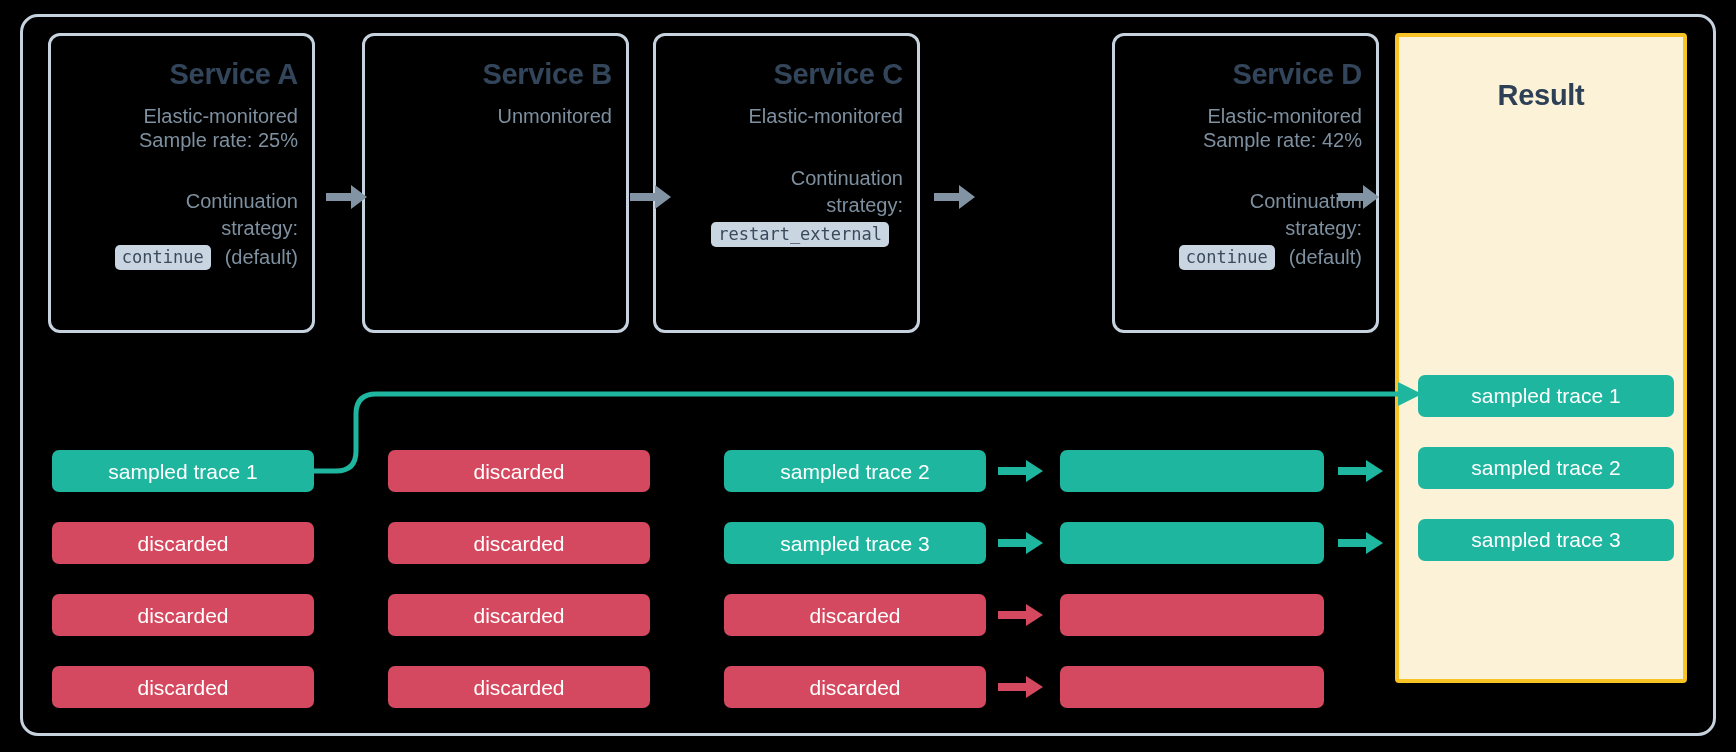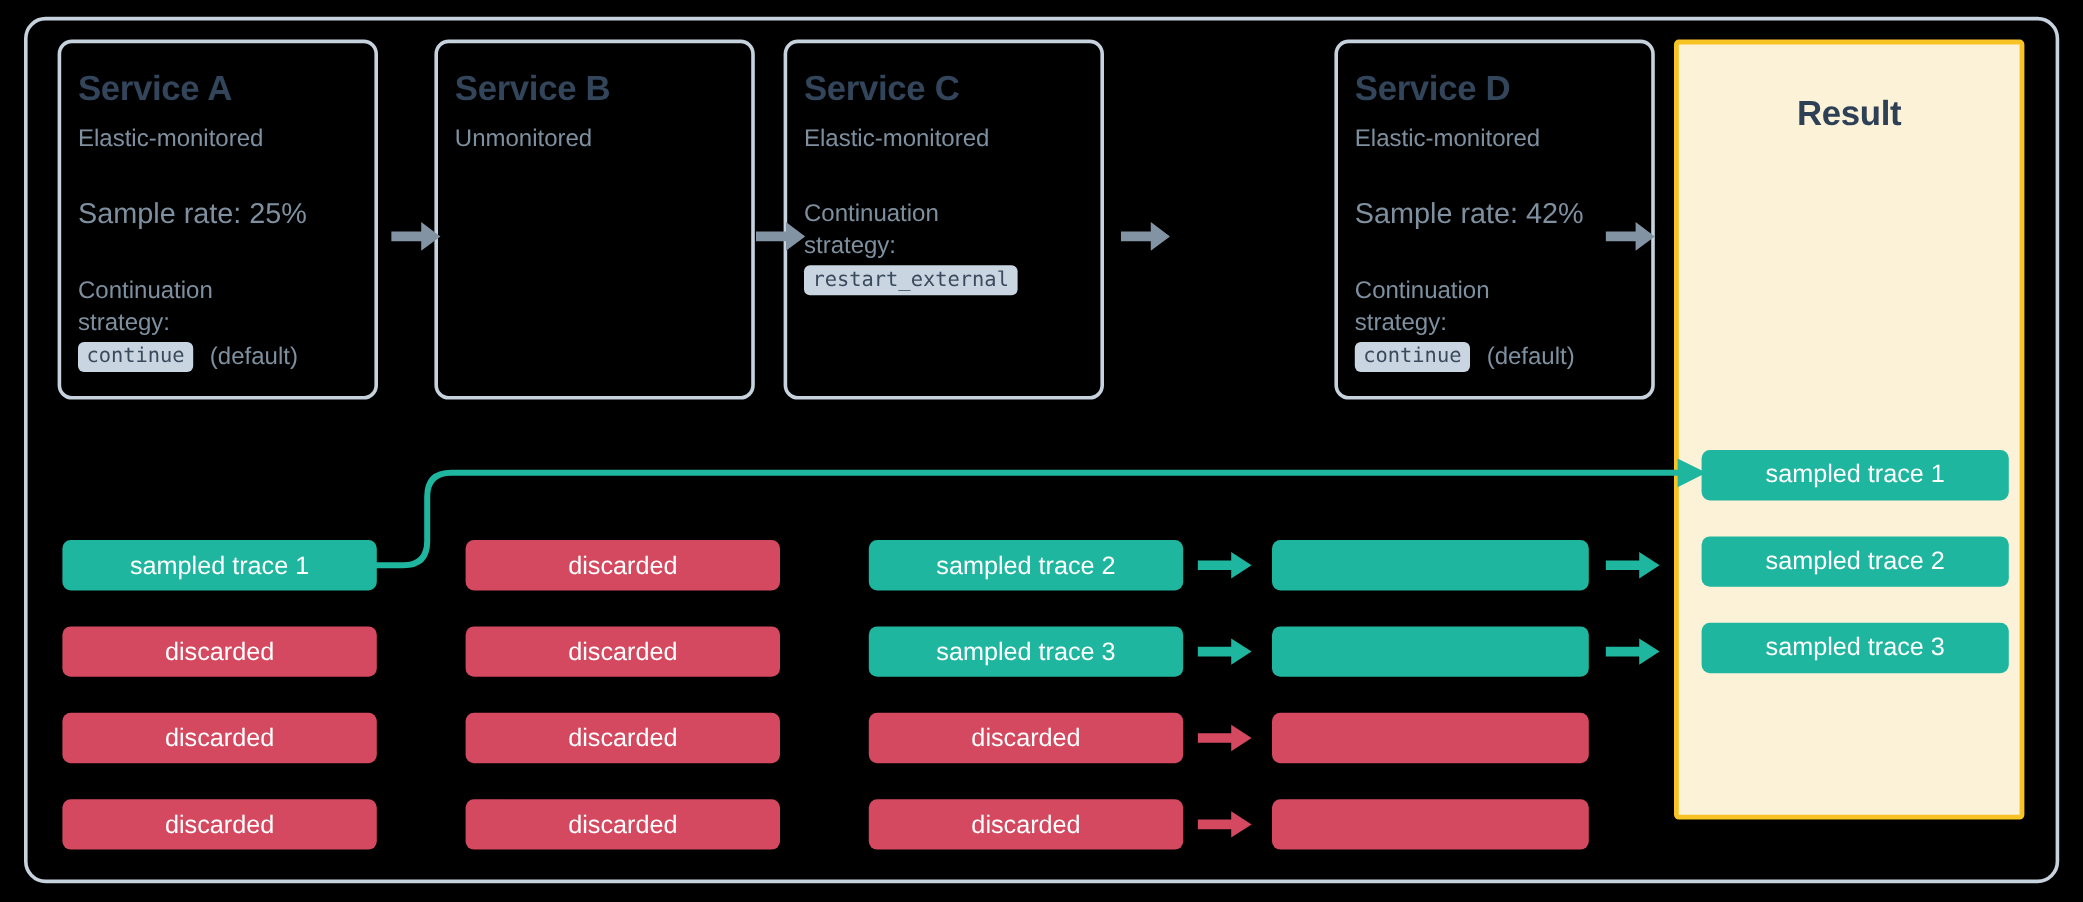--- a/index.html
+++ b/index.html
@@ -29,41 +29,40 @@
   
   .service-box {
     position: absolute;
     top: 33px;
     width: 267px;
     height: 300px;
     border: 3px solid #C6D2DE;
     border-radius: 12px;
     background: transparent;
     padding: 22px 14px 10px 14px;
-    text-align: left;
+    text-align: right;
     color: #8797A8;
   }
   .svc-title {
     font-size: 29px;
     font-weight: bold;
     color: #32455A;
     letter-spacing: -0.3px;
     line-height: 1.15;
     margin: 0 0 12px 0;
   }
   .svc-sub {
     font-size: 20px;
     color: #7E909F;
     line-height: 1.3;
     margin: 0;
   }
   .svc-rate {
-    font-size: 24px;
-    color: #7E909F;
-    margin-top: 36px;
+    font-size: 20px;
+    color: #7E909F;
   }
   .svc-strategy-label {
     font-size: 20px;
     color: #7E909F;
     margin-top: 36px;
     line-height: 1.35;
   }
   .svc-strategy-line {
     margin-top: 2px;
     font-size: 20px;

